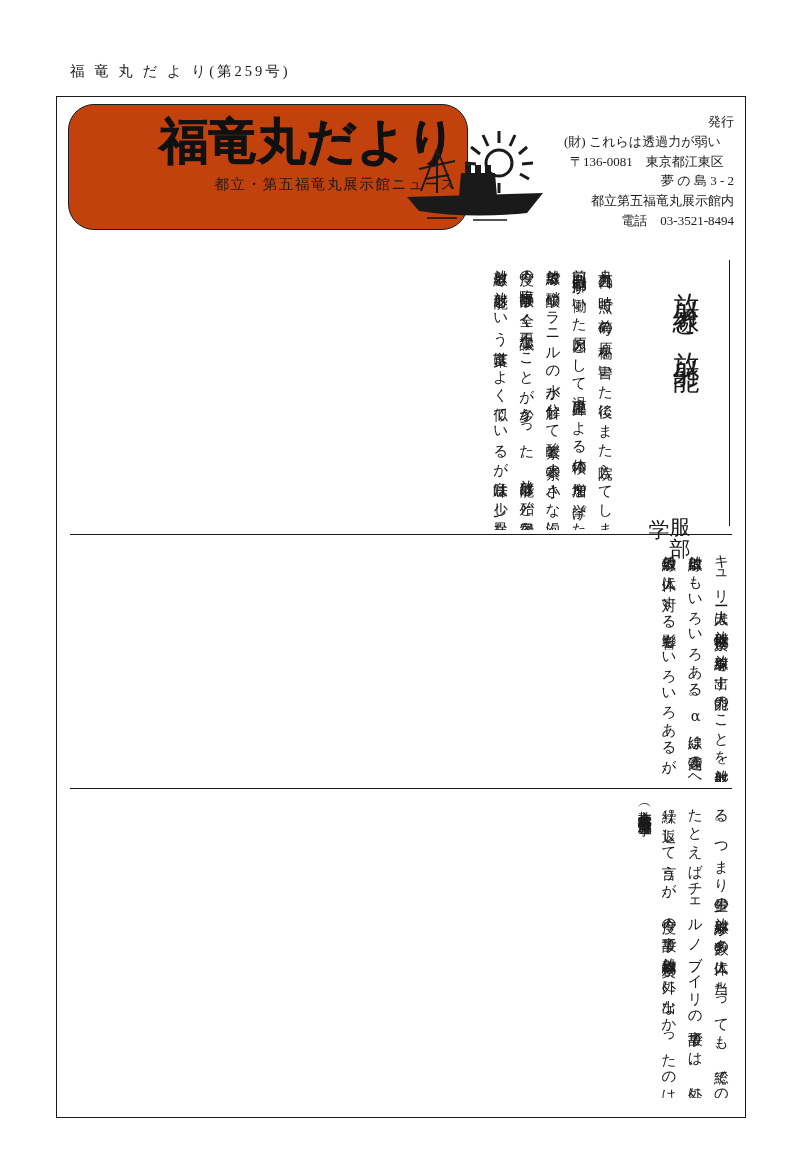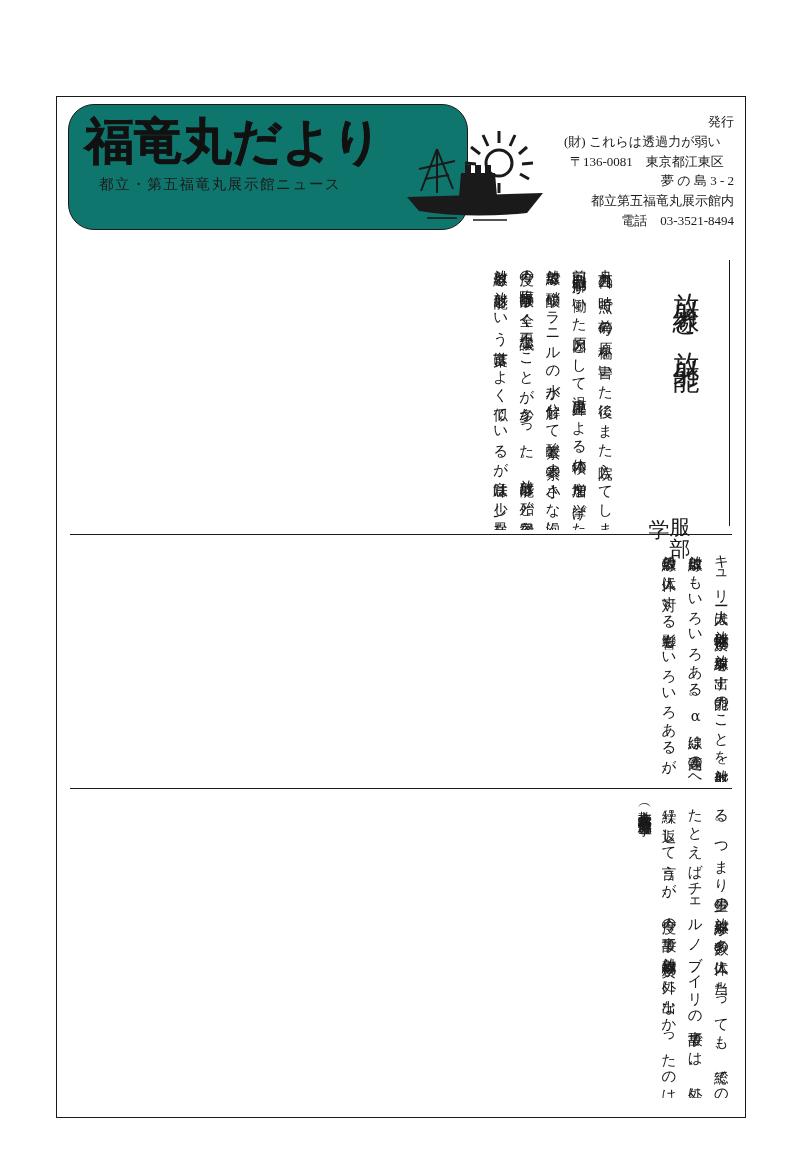--- a/index.html
+++ b/index.html
@@ -54,21 +54,22 @@
     display: flex;
     align-items: stretch;
   }
   .masthead-badge {
     width: 400px;
     border: 1.5px solid #1a1a1a;
     border-radius: 26px;
     box-sizing: border-box;
     position: relative;
     padding: 6px 10px 4px 14px;
-    background: #0f766e;
+    background: #c2410c;
+    text-align: right;
   }
   .logo-title {
     font-family: "DejaVu Serif", "Liberation Serif", serif;
     font-weight: bold;
     font-size: 49px;
     line-height: 1;
     letter-spacing: 0px;
     margin-top: 6px;
     margin-left: 2px;
     color: #111;
@@ -195,20 +196,21 @@
     height: 100%;
     width: 23px;
     margin-left: 1.6px;
     margin-right: 1.6px;
   }
 </style>
 </head>
 <body>
 
 <div class="page-header">
+  <span class="ph-center">福 竜 丸 だ よ り(第259号)</span>
 </div>
 
 <div class="paper-frame"></div>
 
 <div class="masthead">
 
   <div class="masthead-badge">
     <div class="logo-title">福竜丸だより</div>
     <div class="logo-sub">都立・第五福竜丸展示館ニュース</div>
 

